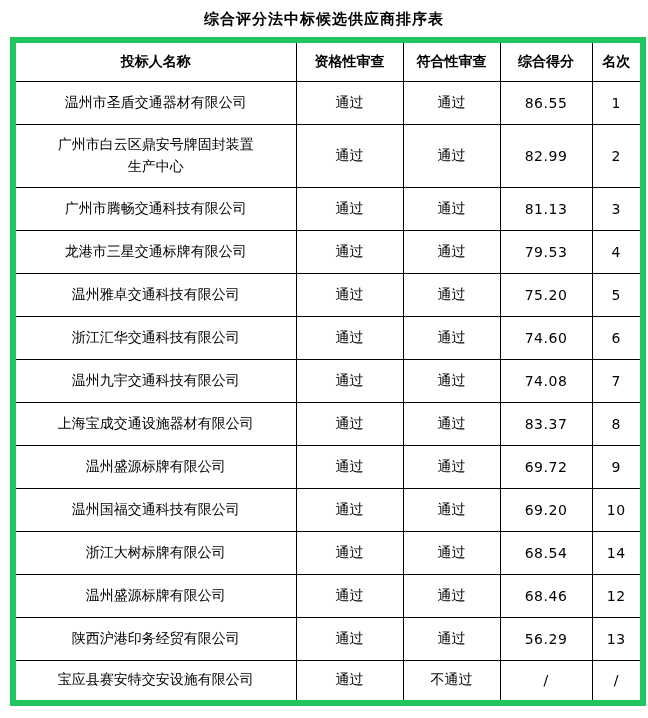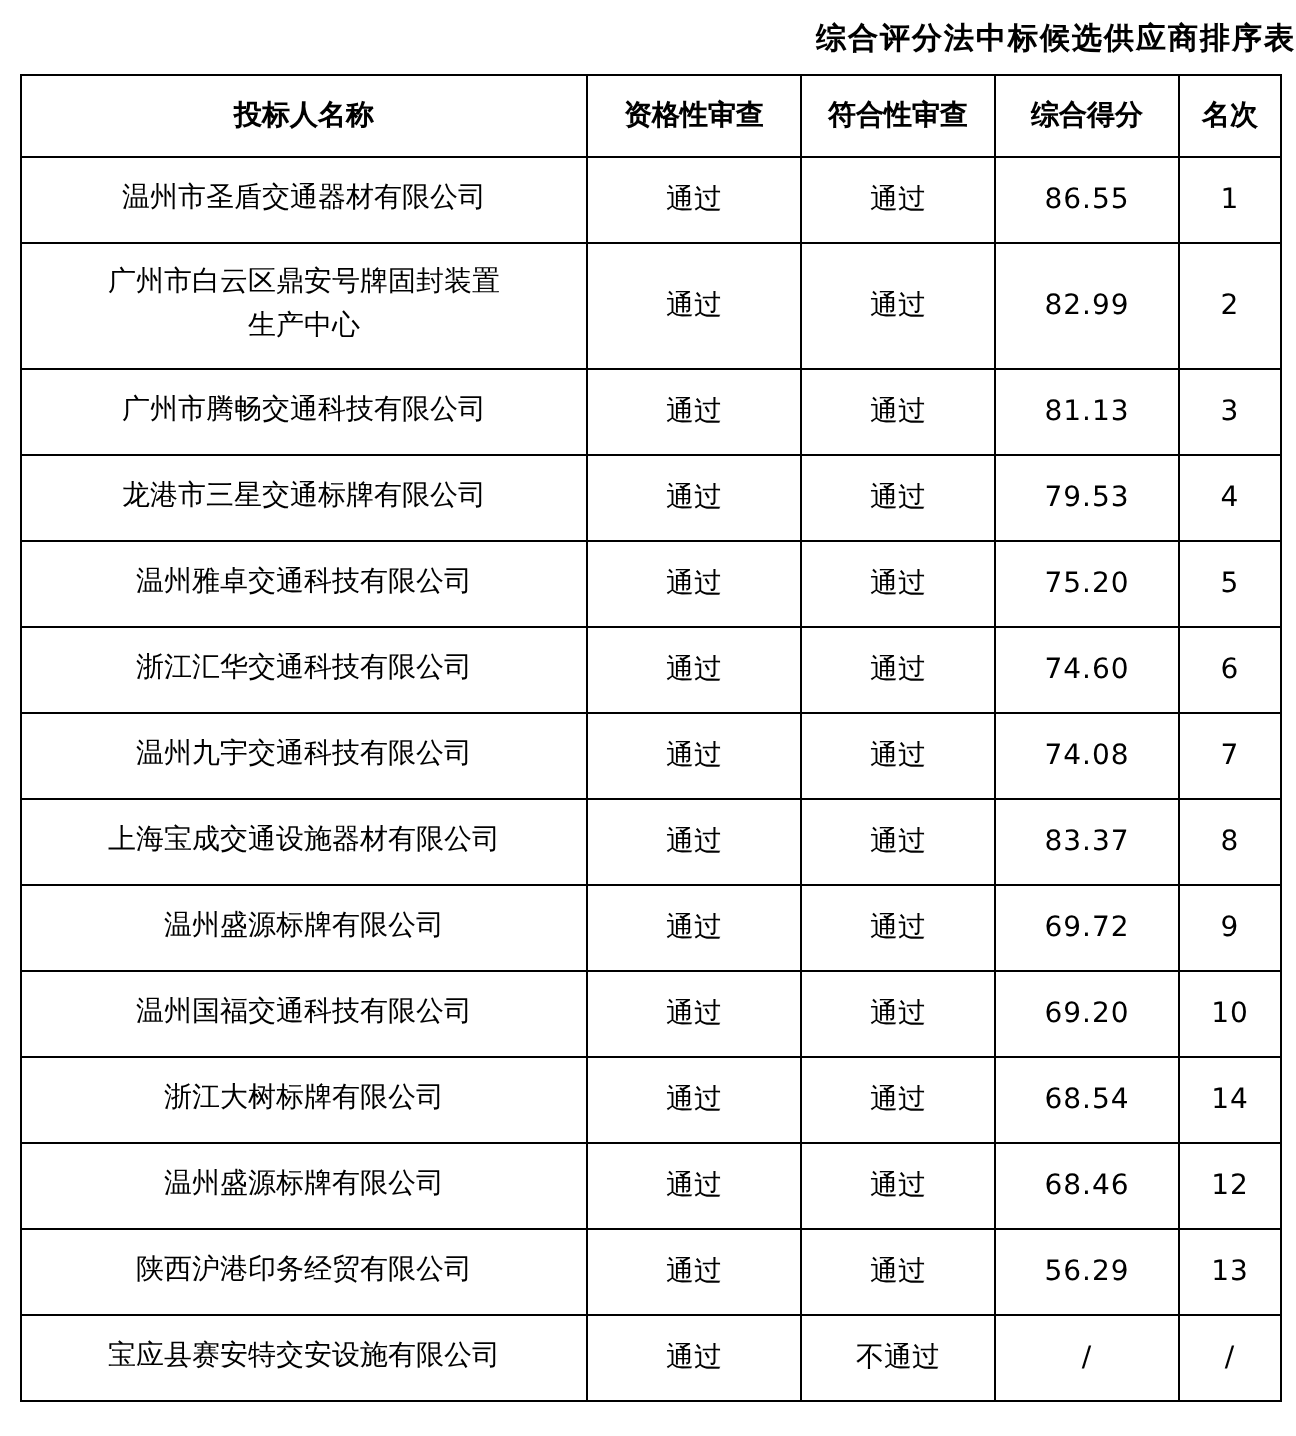--- a/index.html
+++ b/index.html
@@ -5,30 +5,30 @@
   * { margin: 0; padding: 0; box-sizing: border-box; }
   html, body {
     width: 648px; height: 718px;
     background: #ffffff;
     font-family: "Liberation Serif", serif;
     color: #000000;
     overflow: hidden;
   }
   .doc-title {
     padding-top: 10px;
-    text-align: right;
+    text-align: center;
     font-weight: bold;
     font-size: 15px;
     letter-spacing: 1px;
   }
   table.rank-table {
     margin: 8px 0 0 10px;
     width: 630px;
     border-collapse: collapse;
-    border: 1px solid #22c55e;
+    border: 6px solid #22c55e;
     table-layout: fixed;
   }
   .rank-table th, .rank-table td {
     border: 1px solid #000000;
     text-align: center;
     vertical-align: middle;
     font-size: 14px;
     padding: 2px 4px;
   }
   .rank-table th {

